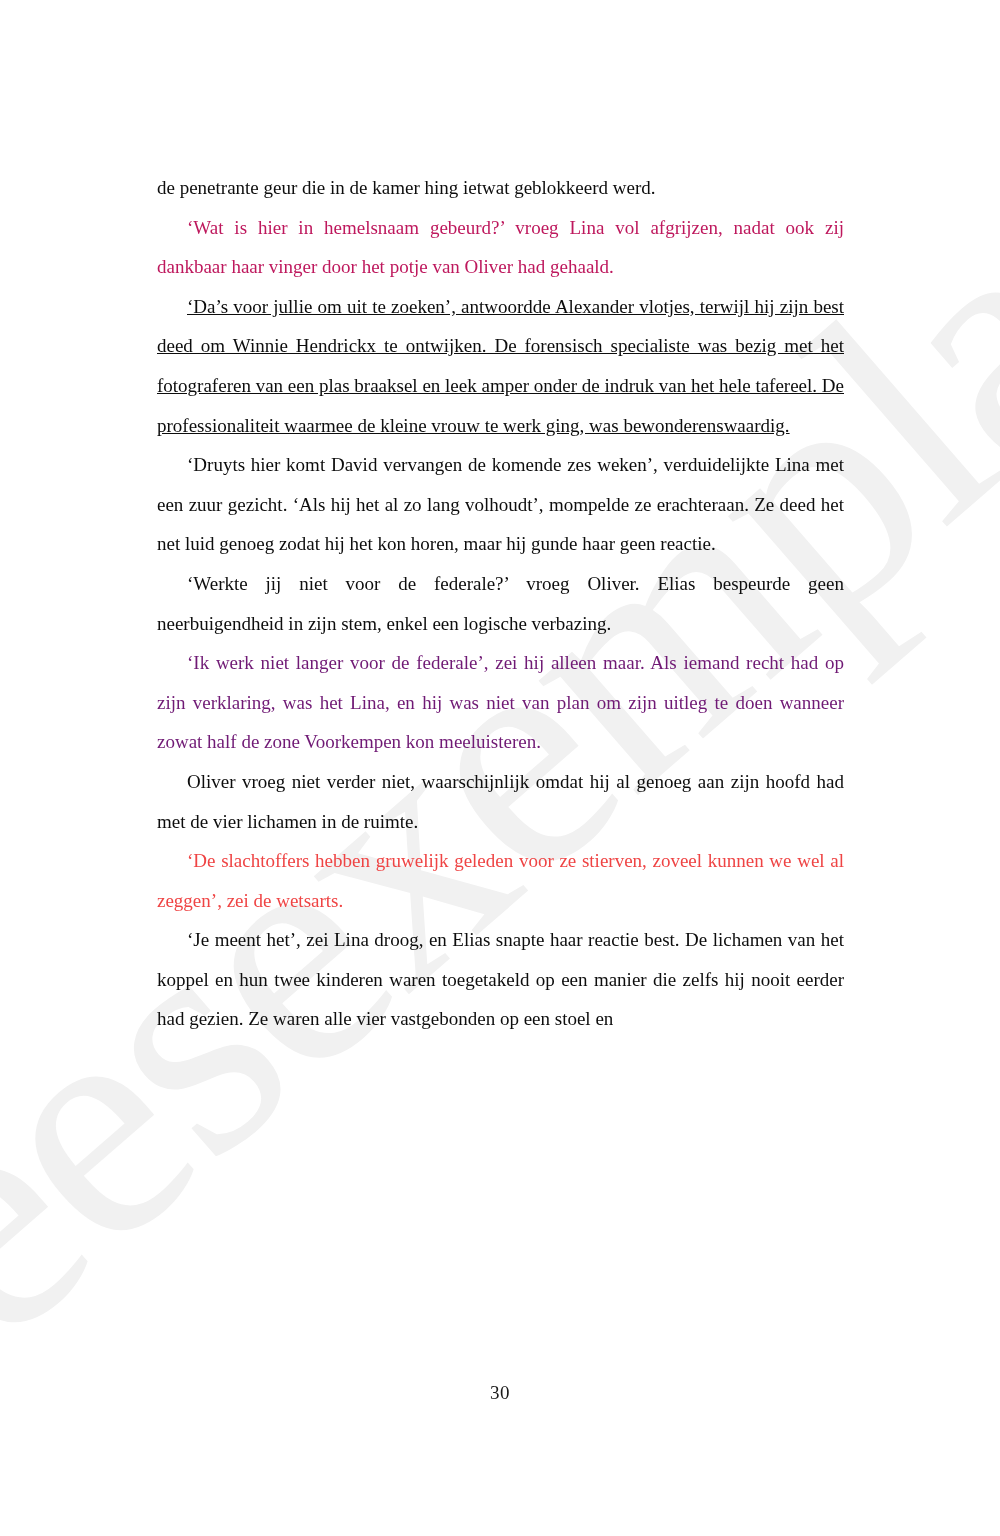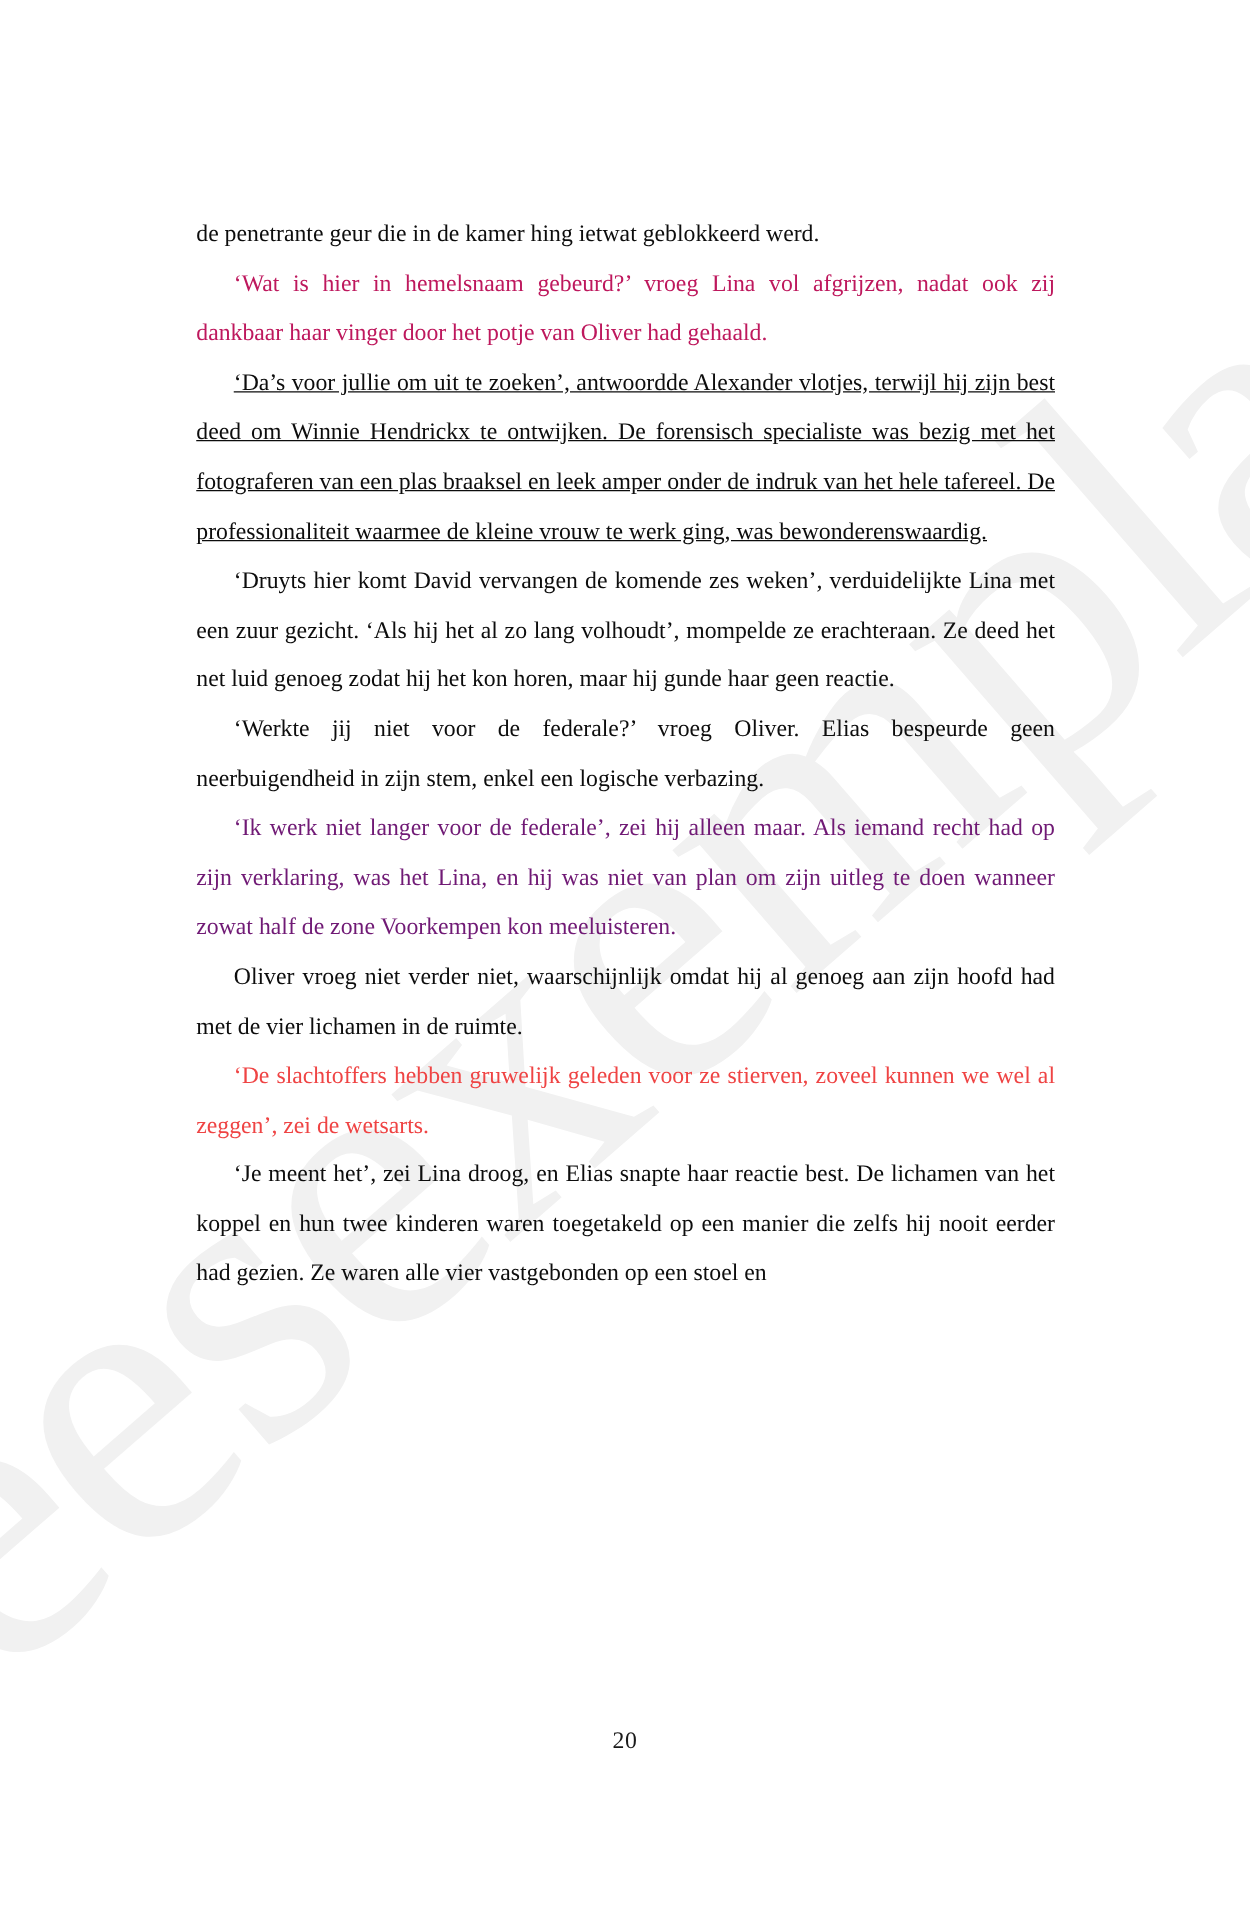--- a/index.html
+++ b/index.html
@@ -102,16 +102,16 @@
       <p class="para" style="color: rgb(13, 13, 13); text-decoration: underline;">‘Da’s voor jullie om uit te zoeken’, antwoordde Alexander vlotjes, terwijl hij zijn best deed om Winnie Hendrickx te ontwijken. De forensisch specialiste was bezig met het fotograferen van een plas braaksel en leek amper onder de indruk van het hele tafereel. De professionaliteit waarmee de kleine vrouw te werk ging, was bewonderenswaardig.</p>
       <p class="para" style="color: rgb(13, 13, 13);">‘Druyts hier komt David vervangen de komende zes weken’, verduidelijkte Lina met een zuur gezicht. ‘Als hij het al zo lang volhoudt’, mompelde ze erachteraan. Ze deed het net luid genoeg zodat hij het kon horen, maar hij gunde haar geen reactie.</p>
       <p class="para" style="color: rgb(13, 13, 13);">‘Werkte jij niet voor de federale?’ vroeg Oliver. Elias bespeurde geen neerbuigendheid in zijn stem, enkel een logische verbazing.</p>
       <p class="para" style="color: #701a75;">‘Ik werk niet langer voor de federale’, zei hij alleen maar. Als iemand recht had op zijn verklaring, was het Lina, en hij was niet van plan om zijn uitleg te doen wanneer zowat half de zone Voorkempen kon meeluisteren.</p>
       <p class="para" style="color: rgb(13, 13, 13);">Oliver vroeg niet verder niet, waarschijnlijk omdat hij al genoeg aan zijn hoofd had met de vier lichamen in de ruimte.</p>
       <p class="para" style="color: #ef4444;">‘De slachtoffers hebben gruwelijk geleden voor ze stierven, zoveel kunnen we wel al zeggen’, zei de wetsarts.</p>
       <p class="para" style="color: rgb(13, 13, 13);">‘Je meent het’, zei Lina droog, en Elias snapte haar reactie best. De lichamen van het koppel en hun twee kinderen waren toegetakeld op een manier die zelfs hij nooit eerder had gezien. Ze waren alle vier vastgebonden op een stoel en</p>
     </div>
 
   <div id="folio">
-    <span id="folio-number">20</span>
+    <span id="folio-number">30</span>
   </div>
 
 </div>
 
 </body></html>

